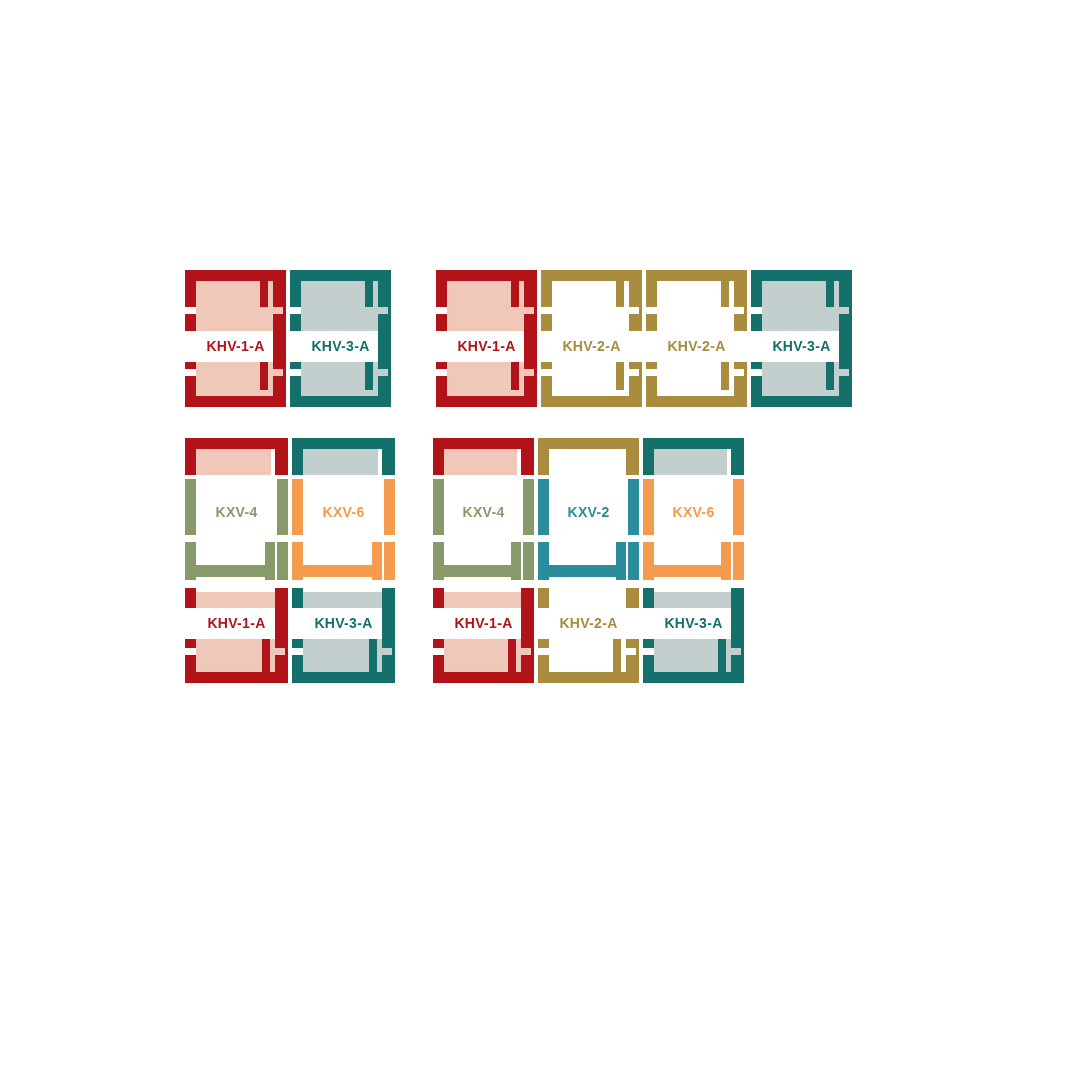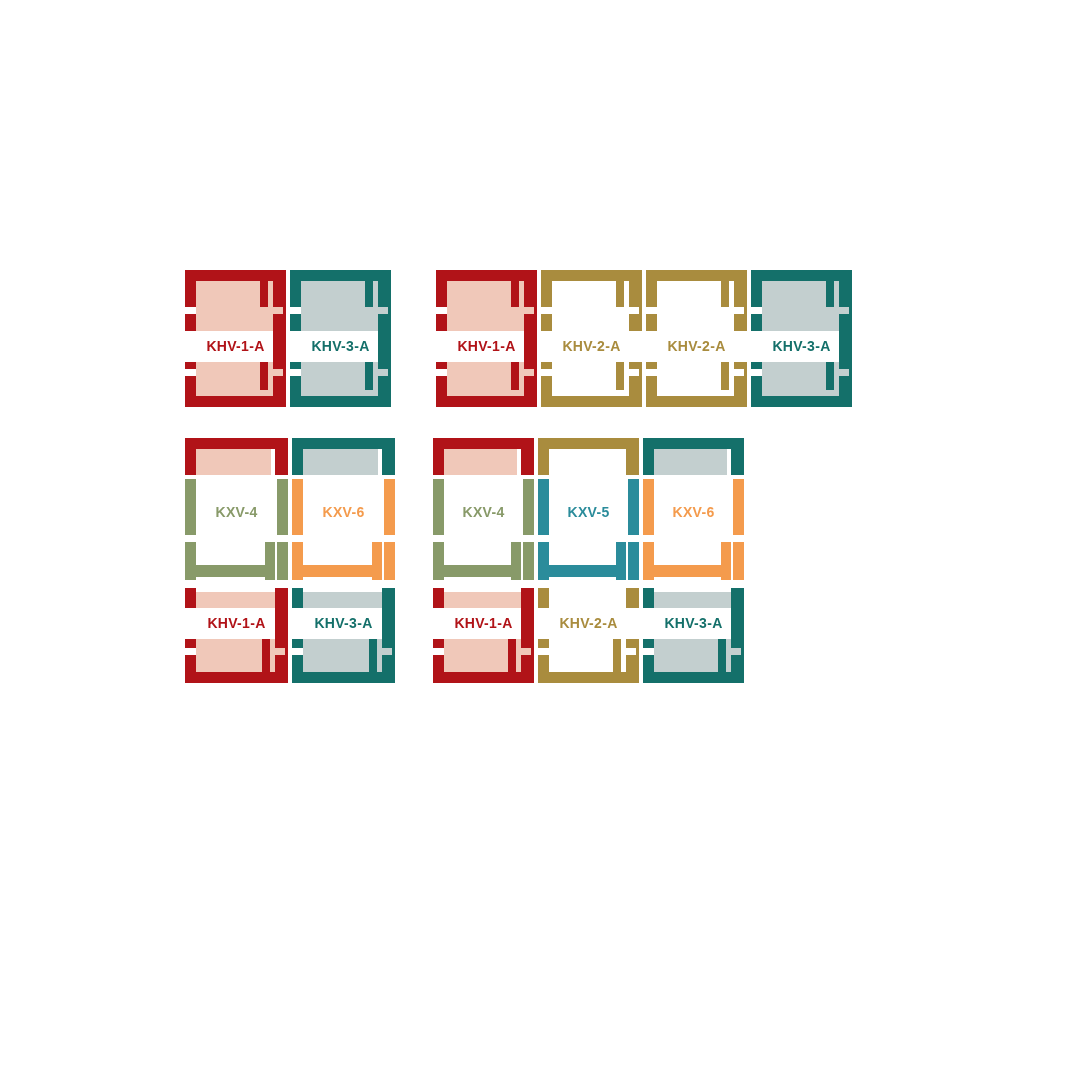--- a/index.html
+++ b/index.html
@@ -209,21 +209,21 @@
         <div style="left: 88px; top: 0px; width: 13px; height: 37px; background: rgb(169, 140, 62);"></div>
         <div style="left: 11px; top: 11px; width: 73px; height: 26px; background: rgb(255, 255, 255);"></div>
       </div>
       <div style="left: 105px; top: 41px; width: 101px; height: 104px;">
         <div style="left: 0px; top: 0px; width: 11px; height: 56px; background: rgb(43, 140, 155);"></div>
         <div style="left: 0px; top: 63px; width: 11px; height: 38px; background: rgb(43, 140, 155);"></div>
         <div style="left: 90px; top: 0px; width: 11px; height: 56px; background: rgb(43, 140, 155);"></div>
         <div style="left: 90px; top: 63px; width: 11px; height: 38px; background: rgb(43, 140, 155);"></div>
         <div style="left: 11px; top: 86px; width: 68px; height: 12px; background: rgb(43, 140, 155);"></div>
         <div style="left: 78px; top: 63px; width: 10px; height: 38px; background: rgb(43, 140, 155);"></div>
-        <div class="unit-label" style="left: 0px; top: 24px; width: 101px; height: 18px; line-height: 18px; color: rgb(43, 140, 155);">KXV-5</div>
+        <div class="unit-label" style="left: 0px; top: 24px; width: 101px; height: 18px; line-height: 18px; color: rgb(43, 140, 155);">KXV-2</div>
       </div>
       <div style="left: 105px; top: 150px; width: 101px; height: 95px;">
         <div style="left: 0px; top: 0px; width: 11px; height: 95px; background: rgb(169, 140, 62);"></div>
         <div style="left: 0px; top: 84px; width: 101px; height: 11px; background: rgb(169, 140, 62);"></div>
         <div style="left: 11px; top: 4px; width: 77px; height: 80px; background: rgb(255, 255, 255);"></div>
         <div style="left: 75px; top: 51px; width: 8px; height: 36px; background: rgb(169, 140, 62);"></div>
         <div style="left: 0px; top: 60px; width: 11px; height: 7px; background: rgb(255, 255, 255);"></div>
         <div style="left: 88px; top: 0px; width: 13px; height: 95px; background: rgb(169, 140, 62);"></div>
         <div style="left: 88px; top: 60px; width: 10px; height: 7px; background: rgb(255, 255, 255);"></div>
         <div style="left: 0px; top: 20px; width: 101px; height: 31px; background: rgb(255, 255, 255);"></div>

